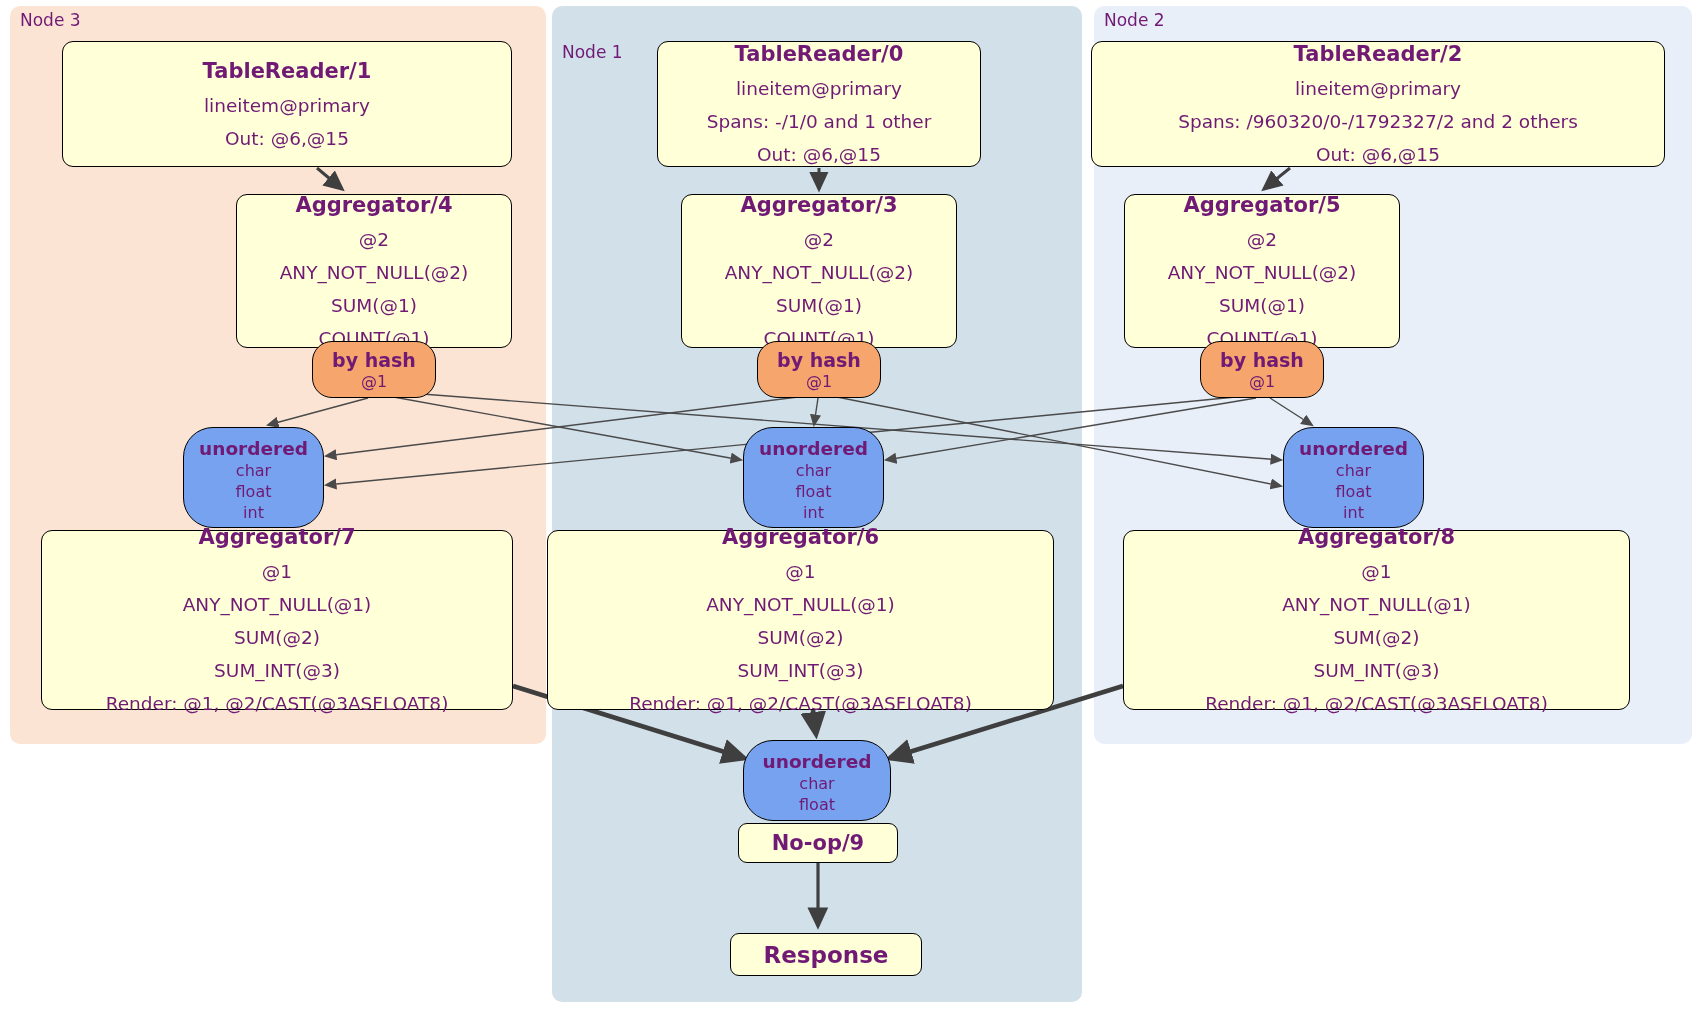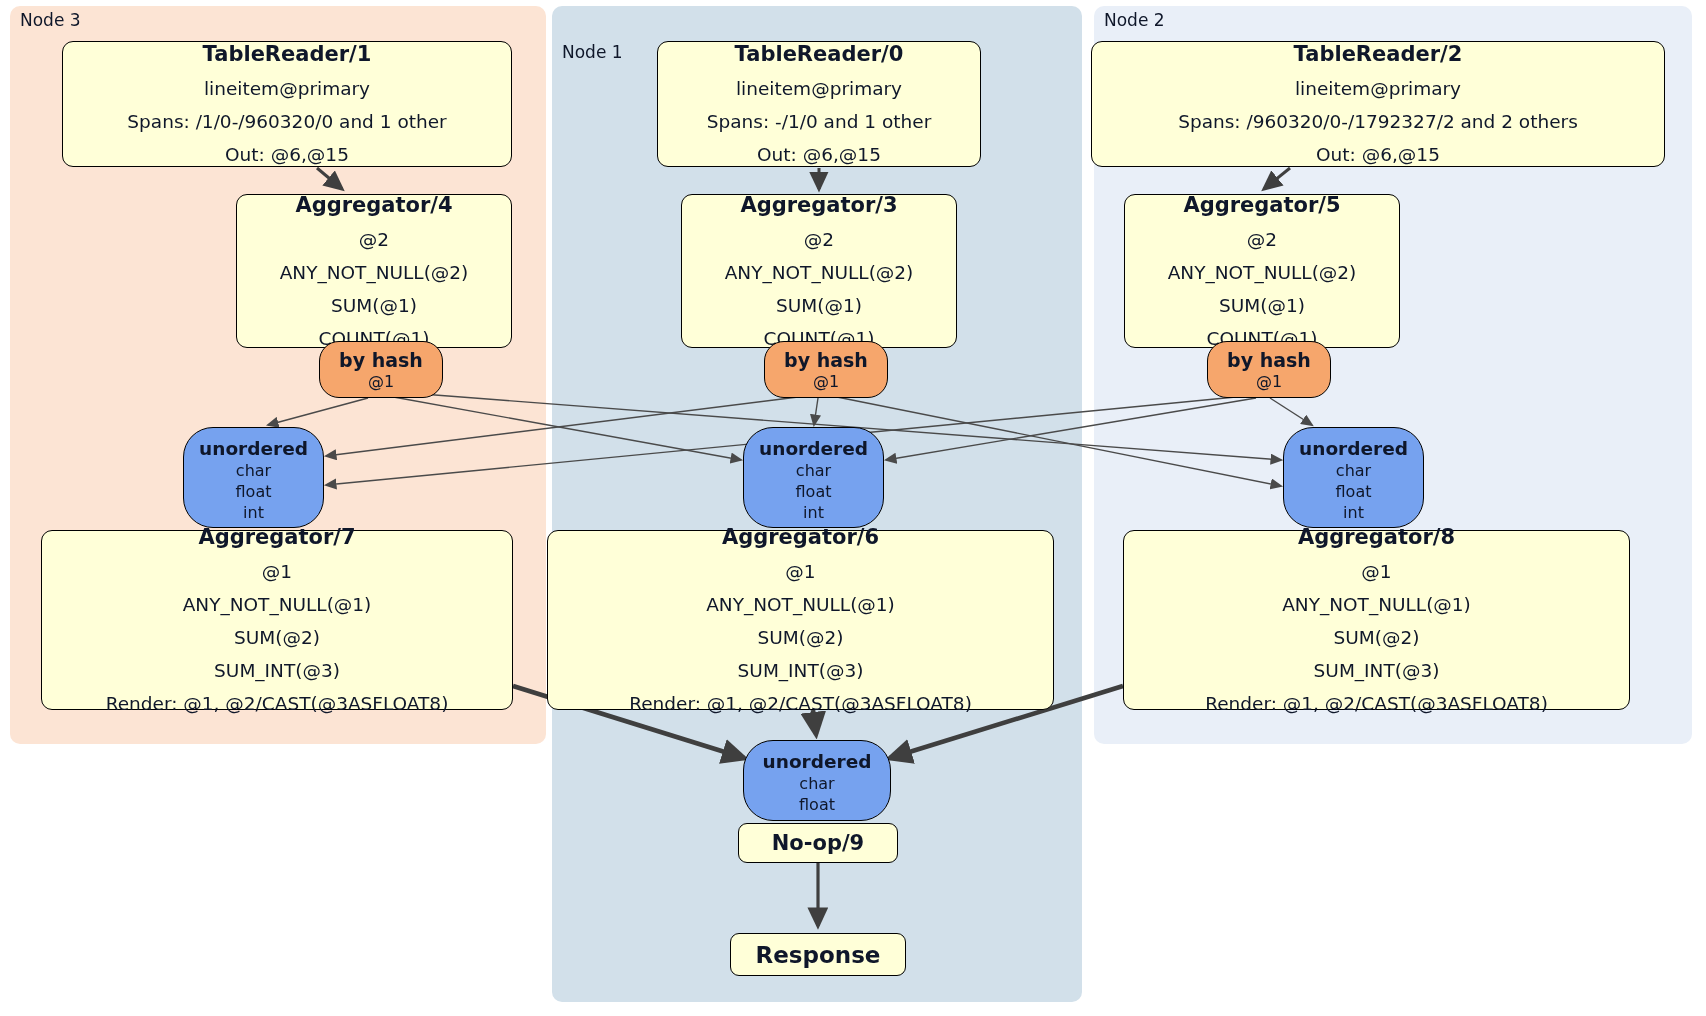--- a/index.html
+++ b/index.html
@@ -1,18 +1,18 @@
 <!DOCTYPE html>
 <html><head>
 <meta charset="utf-8">
 <style>
   html,body{margin:0;padding:0;background:#ffffff;}
   .canvas{
     position:relative;width:1706px;height:1016px;background:#ffffff;
-    font-family:"DejaVu Sans","Liberation Sans",sans-serif;color:#0f172a;overflow:hidden;
+    font-family:"DejaVu Sans","Liberation Sans",sans-serif;color:#701a75;overflow:hidden;
   }
   .region{position:absolute;border-radius:10px;}
   .region-node3{left:10px;top:6px;width:536px;height:738px;background:#fce4d4;}
   .region-node1{left:552px;top:6px;width:530px;height:996px;background:#d2e0ea;}
   .region-node2{left:1094px;top:6px;width:598px;height:738px;background:#e9eff8;}
   .region-label{position:absolute;font-size:17px;line-height:17px;}
   .label-node3{left:20px;top:12px;}
   .label-node1{left:562px;top:4px;margin-top:40px;}
   .label-node2{left:1104px;top:12px;}
 
@@ -35,21 +35,21 @@
   .agg4{left:236px;top:194px;width:276px;height:154px;}
   .agg3{left:681px;top:194px;width:276px;height:154px;}
   .agg5{left:1124px;top:194px;width:276px;height:154px;}
   
   .agg7{left:41px;top:530px;width:472px;height:180px;}
   .agg6{left:547px;top:530px;width:507px;height:180px;}
   .agg8{left:1123px;top:530px;width:507px;height:180px;}
 
   .router{
     position:absolute;background:#f6a66c;border:1.7px solid #000;border-radius:20px;
-    text-align:center;z-index:4;box-sizing:border-box;padding-top:7px;margin-left:7px;
+    text-align:center;z-index:4;box-sizing:border-box;padding-top:7px;
   }
   .router .rt{font-weight:bold;font-size:19px;line-height:23px;}
   .router .rk{font-size:16px;line-height:20px;}
   .r3{left:312px;top:341px;width:124px;height:57px;}
   .r1{left:757px;top:341px;width:124px;height:57px;}
   .r2{left:1200px;top:341px;width:124px;height:57px;}
 
   .sync{
     position:absolute;background:#76a2ef;border:1.7px solid #000;border-radius:30px;
     text-align:center;z-index:3;box-sizing:border-box;padding-top:9px;
@@ -60,21 +60,21 @@
   .s1{left:743px;top:427px;width:141px;height:101px;}
   .s2{left:1283px;top:427px;width:141px;height:101px;}
   .sf{left:743px;top:740px;width:148px;height:81px;}
 
   .small-proc{
     position:absolute;background:#ffffd8;border:1.7px solid #000;border-radius:9px;
     display:flex;align-items:center;justify-content:center;z-index:3;box-sizing:border-box;
   }
   .small-proc .title{font-weight:bold;font-size:21px;}
   .noop{left:738px;top:823px;width:160px;height:40px;}
-  .response{left:730px;top:933px;width:176px;height:43px;}
+  .response{left:730px;top:933px;width:192px;height:43px;}
   .response .title{font-size:23px;}
 </style>
 </head>
 <body>
 
 <div class="canvas">
 
   <div class="region region-node3"></div>
   <div class="region region-node1"></div>
   <div class="region region-node2"></div>
@@ -120,21 +120,20 @@
     </g>
 
     <g stroke="#3f3f3f" stroke-width="3.2" fill="none">
       <line x1="818" y1="863" x2="818" y2="926" marker-end="url(#ah-med)"></line>
     </g>
   </svg>
 
   <div class="proc tr1">
     <div class="title">TableReader/1</div>
     <div class="line">lineitem@primary</div>
-    <div class="line">Spans: /1/0-/960320/0 and 1 other</div>
     <div class="line">Out: @6,@15</div>
   </div>
   <div class="proc tr0">
     <div class="title">TableReader/0</div>
     <div class="line">lineitem@primary</div>
     <div class="line">Spans: -/1/0 and 1 other</div>
     <div class="line">Out: @6,@15</div>
   </div>
   <div class="proc tr2">
     <div class="title">TableReader/2</div>

